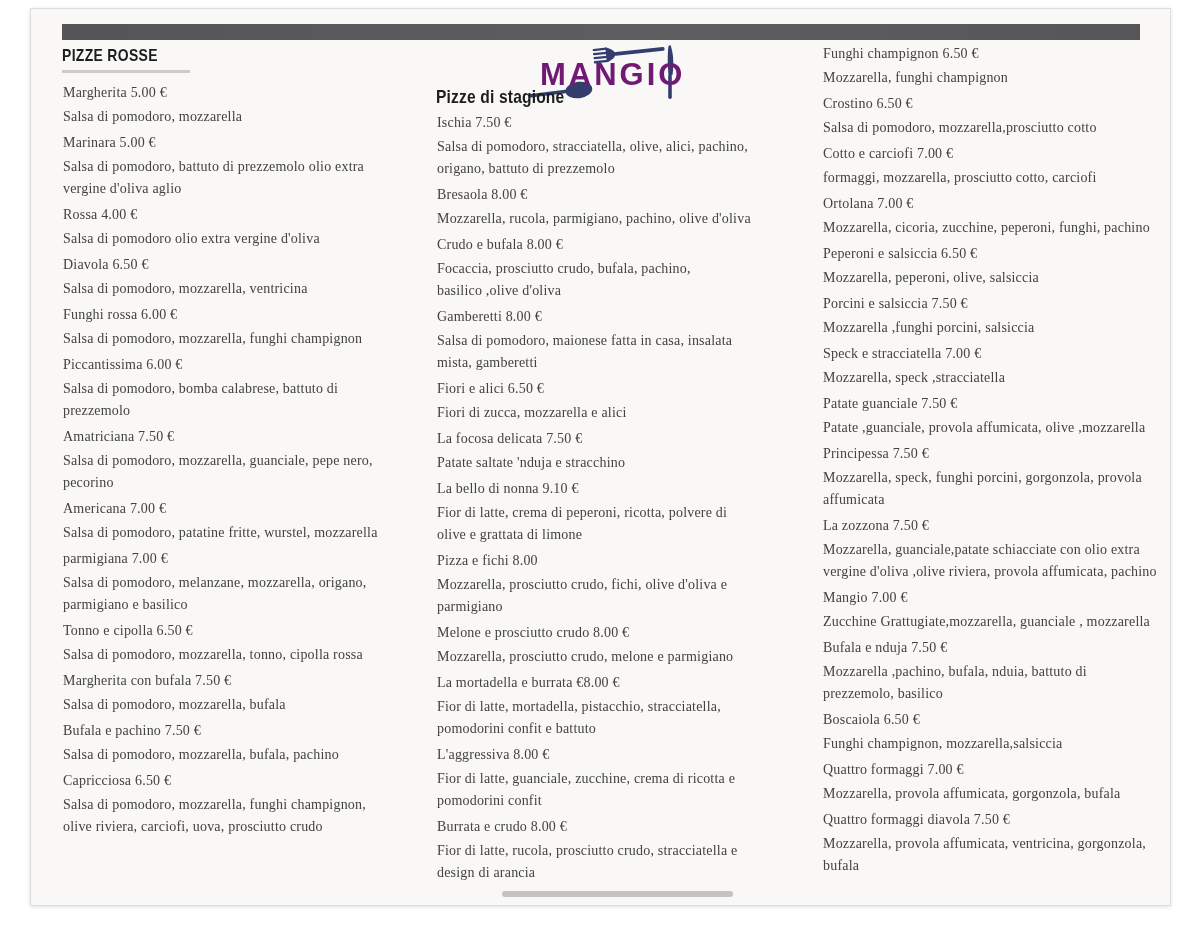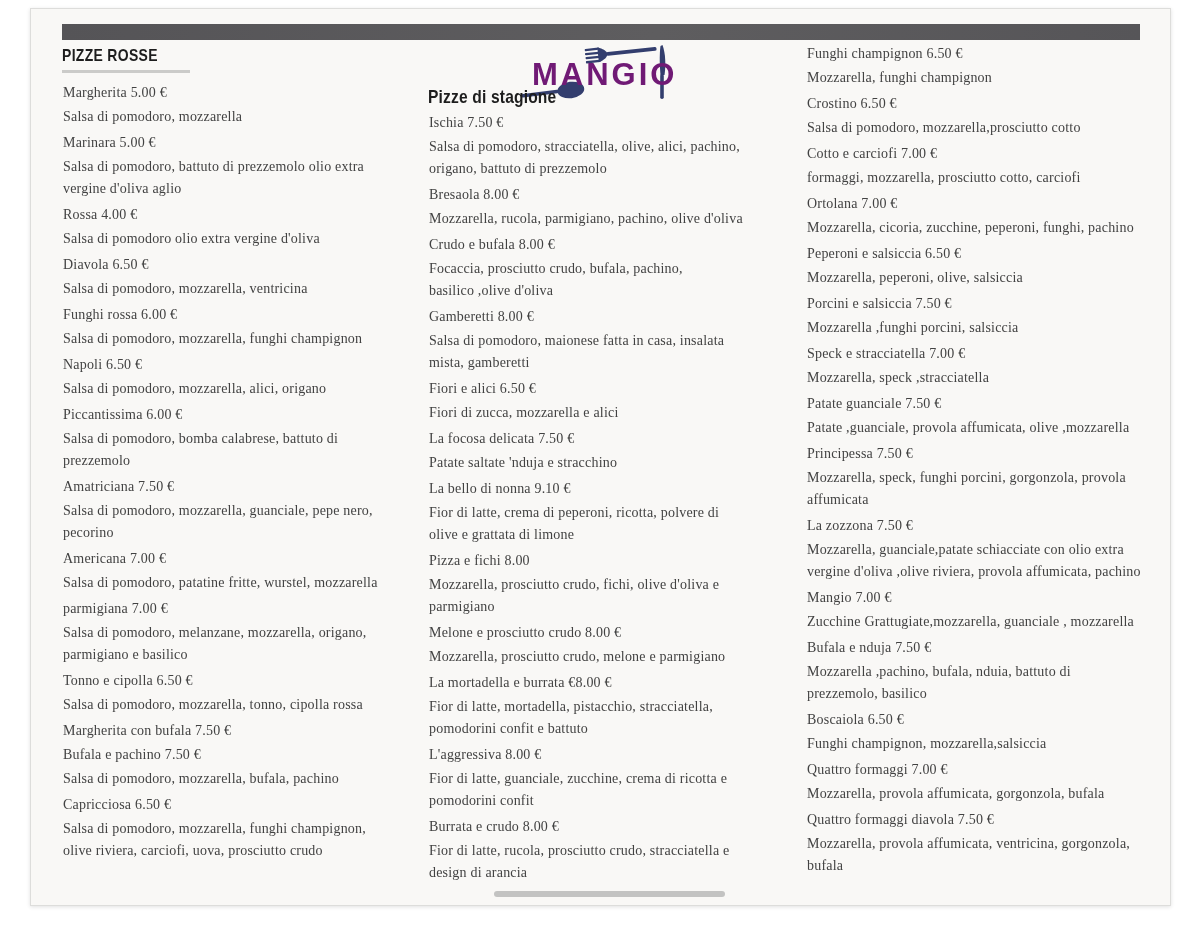--- a/index.html
+++ b/index.html
@@ -19,21 +19,21 @@
     box-shadow: 0 1px 4px rgba(0,0,0,0.12);
     padding: 15px 30px 0 31px;
     overflow: hidden;
   }
   .top-bar {
     height: 16px;
     background: linear-gradient(90deg, #555457, #5e5d5f 55%, #565558);
   }
   .columns {
     display: flex;
-    gap: 16px;
+    gap: 24px;
     padding-top: 2px;
   }
   .col { overflow: hidden; }
   .col-left   { width: 350px; flex: none; }
   .col-middle { width: 362px; flex: none; }
   .col-right  { width: 372px; flex: none; }
 
   .section-heading {
     margin: 4px 0 0 0;
     font-family: "Liberation Sans", sans-serif;
@@ -123,24 +123,20 @@
           <div class="menu-item">
             <p class="item-title">Diavola 6.50 €</p>
             <p class="item-desc">Salsa di pomodoro, mozzarella, ventricina</p>
           </div>
 
           <div class="menu-item">
             <p class="item-title">Funghi rossa 6.00 €</p>
             <p class="item-desc">Salsa di pomodoro, mozzarella, funghi champignon</p>
           </div>
 
-          <div class="menu-item">
-            <p class="item-title">Napoli 6.50 €</p>
-            <p class="item-desc">Salsa di pomodoro, mozzarella, alici, origano</p>
-          </div>
 
           <div class="menu-item">
             <p class="item-title">Piccantissima 6.00 €</p>
             <p class="item-desc">Salsa di pomodoro, bomba calabrese, battuto di
 prezzemolo</p>
           </div>
 
           <div class="menu-item">
             <p class="item-title">Amatriciana 7.50 €</p>
             <p class="item-desc">Salsa di pomodoro, mozzarella, guanciale, pepe nero,
@@ -158,20 +154,21 @@
 parmigiano e basilico</p>
           </div>
 
           <div class="menu-item">
             <p class="item-title">Tonno e cipolla 6.50 €</p>
             <p class="item-desc">Salsa di pomodoro, mozzarella, tonno, cipolla rossa</p>
           </div>
 
           <div class="menu-item">
             <p class="item-title">Margherita con bufala 7.50 €</p>
+            <p class="item-desc">Salsa di pomodoro,  mozzarella, bufala</p>
           </div>
 
           <div class="menu-item">
             <p class="item-title">Bufala e pachino 7.50 €</p>
             <p class="item-desc">Salsa di pomodoro,  mozzarella, bufala, pachino</p>
           </div>
 
           <div class="menu-item">
             <p class="item-title">Capricciosa 6.50 €</p>
             <p class="item-desc">Salsa di pomodoro,  mozzarella, funghi champignon,

